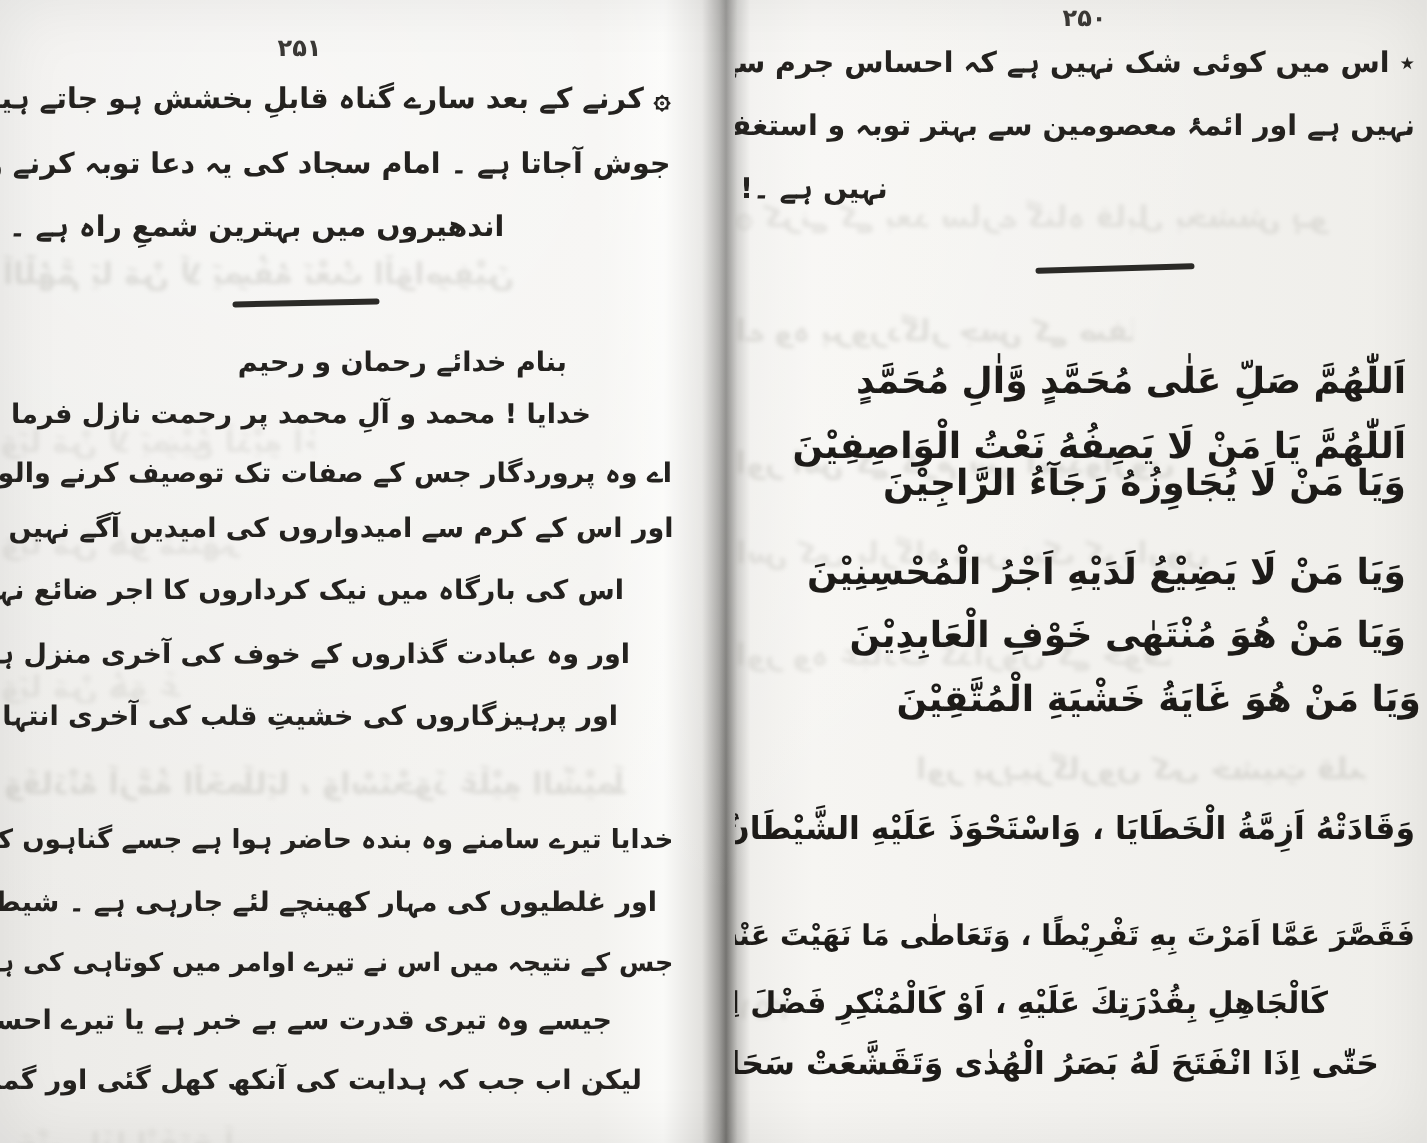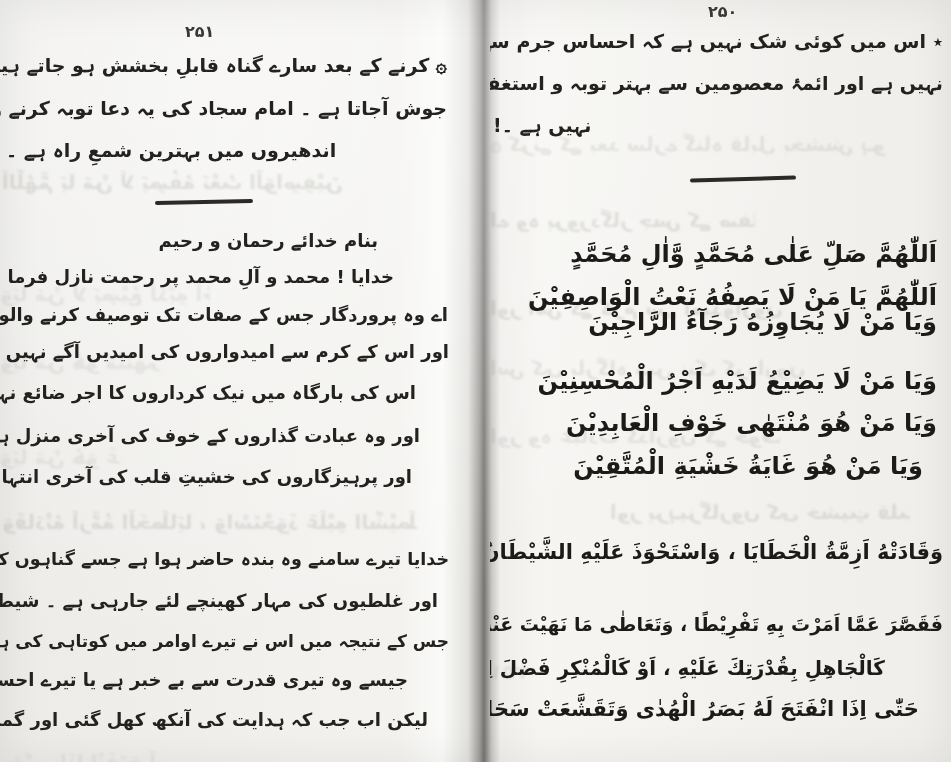--- a/index.html
+++ b/index.html
@@ -59,21 +59,21 @@
   .c4{top:649px;right:44px;}
   .c5{top:689px;right:24px;}
   
   .ar{font-size:24px;color:#1d1b18;}
   .d1{top:200px;right:14px;font-size:22px;}
   .d2{top:240px;right:14px;}
   .d3{top:283px;right:14px;}
   .d4{top:308px;right:14px;}
   .d5{top:367px;right:14px;}
   .d6{top:409px;right:14px;}
-  .d7{top:452px;right:28px;margin-left:10px;}
+  .d7{top:452px;right:4px;margin-left:10px;}
   .e1{top:531px;right:8px;font-size:23px;}
   .e2{top:540px;right:8px;font-size:21px;}
   .e3{top:613px;right:8px;font-size:19px;}
   .e4{top:656px;right:66px;font-size:20px;}
   .e5{top:697px;right:32px;font-size:21px;}
   
   .ghost{
     position:absolute;white-space:nowrap;direction:rtl;font-weight:bold;
     color:#8f8d84;opacity:0.22;filter:blur(1.3px);
     transform:scaleX(-1);pointer-events:none;font-size:20px;overflow:hidden;

